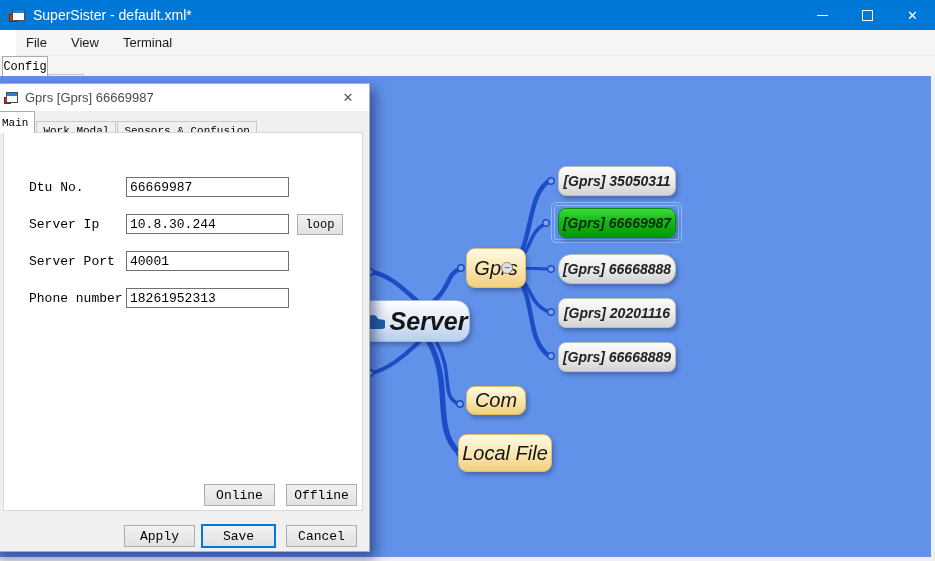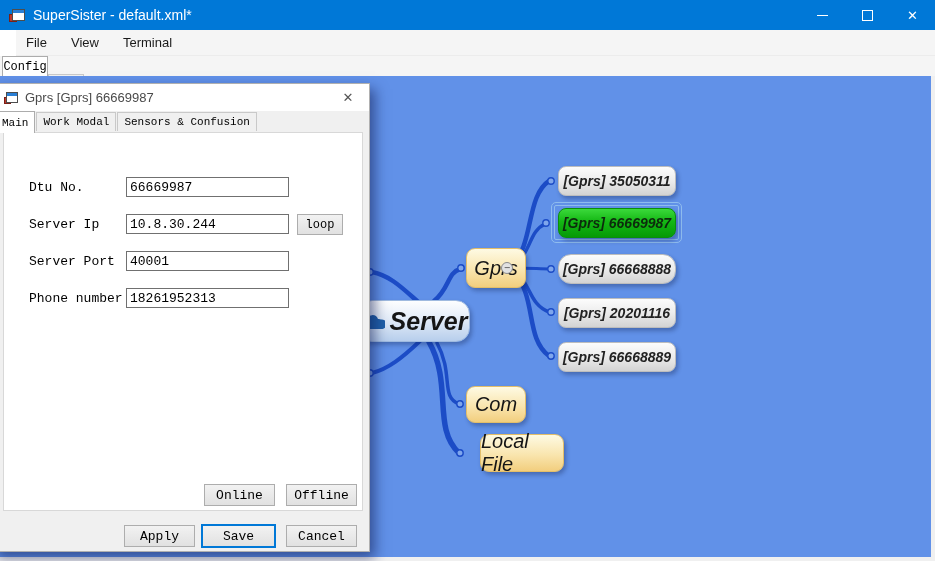--- a/index.html
+++ b/index.html
@@ -50,22 +50,22 @@
     left:358px;top:224px;width:112px;height:42px;border-radius:14px;
     background:linear-gradient(180deg,#FDFEFF 0%,#E3ECF8 45%,#B7CEEC 100%);
     border:1px solid #9FBADF;font-size:25px;font-weight:600;gap:5px;
   }
   .node-server .cloud{flex:0 0 auto;margin-top:3px;}
   .node-branch{
     background:linear-gradient(180deg,#FEFAE3 0%,#F9E5AE 55%,#F2CE7E 100%);
     border:1px solid #E3BE69;border-radius:9px;font-size:20px;font-weight:500;
   }
   .node-gprs{left:466px;top:172px;width:60px;height:40px;}
-  .node-com{left:466px;top:310px;width:60px;height:37px;}
-  .node-localfile{left:480px;top:358px;width:84px;height:38px;}
+  .node-com{left:466px;top:310px;width:60px;height:29px;}
+  .node-localfile{left:458px;top:358px;width:94px;height:38px;}
   .leaf{
     left:558px;width:118px;height:30px;border-radius:8px;
     background:linear-gradient(180deg,#FCFCFC 0%,#ECECEC 50%,#D3D3D3 100%);
     border:1px solid #BDBDBD;font-size:14px;font-weight:600;color:#222;
   }
   .leaf-1{top:90px;} .leaf-3{top:178px;border-radius:13px;} .leaf-4{top:222px;} .leaf-5{top:266px;}
   .leaf-green{
     left:558px;top:132px;width:118px;height:30px;border-radius:8px;
     background:linear-gradient(180deg,#3BD93B 0%,#14B714 45%,#069A06 100%);
     border:1px solid #0B8E0B;font-size:14px;font-weight:600;color:#0d2a0d;
@@ -92,21 +92,21 @@
     display:flex;align-items:center;font-family:"Liberation Sans",sans-serif;
     font-size:13px;color:#4a4a4a;
   }
   .dialog-icon{position:relative;width:13px;height:12px;margin-left:11px;flex:0 0 auto;}
   .dialog-icon .win{position:absolute;left:2px;top:0;width:10px;height:9px;background:#fff;border:1px solid #4d4d4d;}
   .dialog-icon .win .bar{position:absolute;left:0;top:0;right:0;height:3px;background:#2a7fd4;}
   .dialog-icon .red{position:absolute;left:0;bottom:0;width:5px;height:5px;background:#c0392b;border:1px solid #7a1f16;}
   .dialog-title{margin-left:8px;flex:1 1 auto;white-space:nowrap;}
   .dialog-close{width:42px;height:27px;display:flex;align-items:center;justify-content:center;color:#555;font-size:13px;flex:0 0 auto;}
   .dialog-tabs{position:absolute;left:2px;top:27px;height:21px;display:flex;font-size:11px;}
-  .dtab{box-sizing:border-box;display:flex;align-items:center;padding:0 6px;border:1px solid #C9C9C9;border-bottom:none;background:#F0F0F0;margin-right:1px;height:19px;margin-top:1px;}
+  .dtab{box-sizing:border-box;display:flex;align-items:center;padding:0 6px;border:1px solid #C9C9C9;border-bottom:none;background:#F0F0F0;margin-right:1px;height:19px;margin-top:10px;}
   .dtab.selected{background:#fff;border-color:#ACACAC;height:22px;margin-top:0;z-index:2;}
   .dialog-page{
     position:absolute;left:10px;top:48px;width:360px;height:379px;background:#fff;
     border:1px solid #D8D8D8;box-sizing:border-box;
   }
   .fld-label{position:absolute;left:36px;color:#000;white-space:nowrap;}
   .fld-input{
     position:absolute;left:133px;width:155px;height:16px;padding:1px 3px;border:1px solid #707070;
     font-family:"Liberation Mono","DejaVu Sans Mono",monospace;font-size:13px;color:#000;background:#fff;
   }

